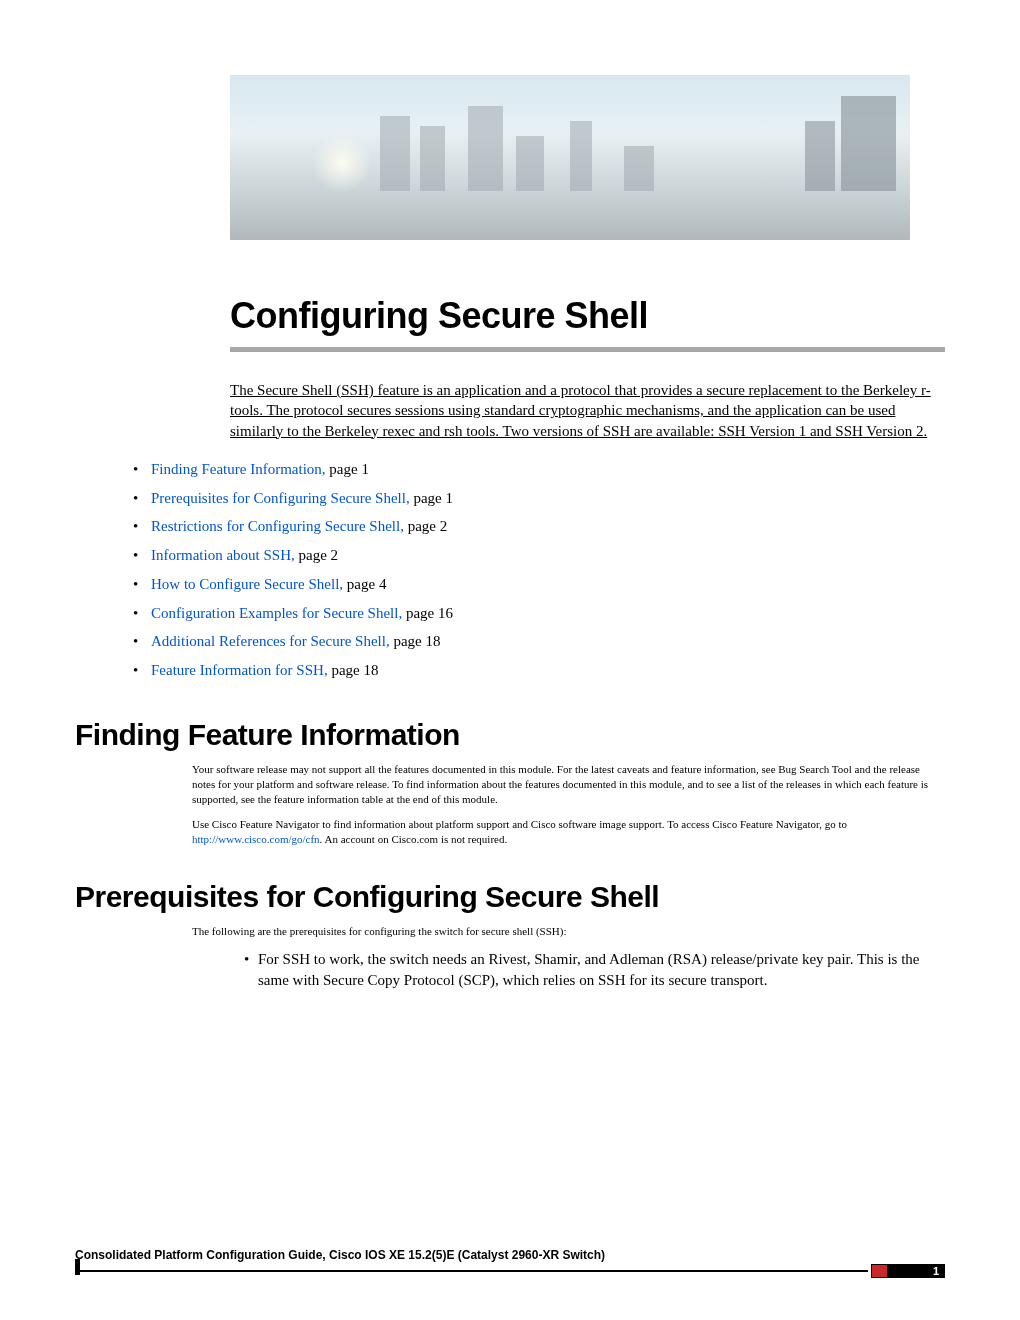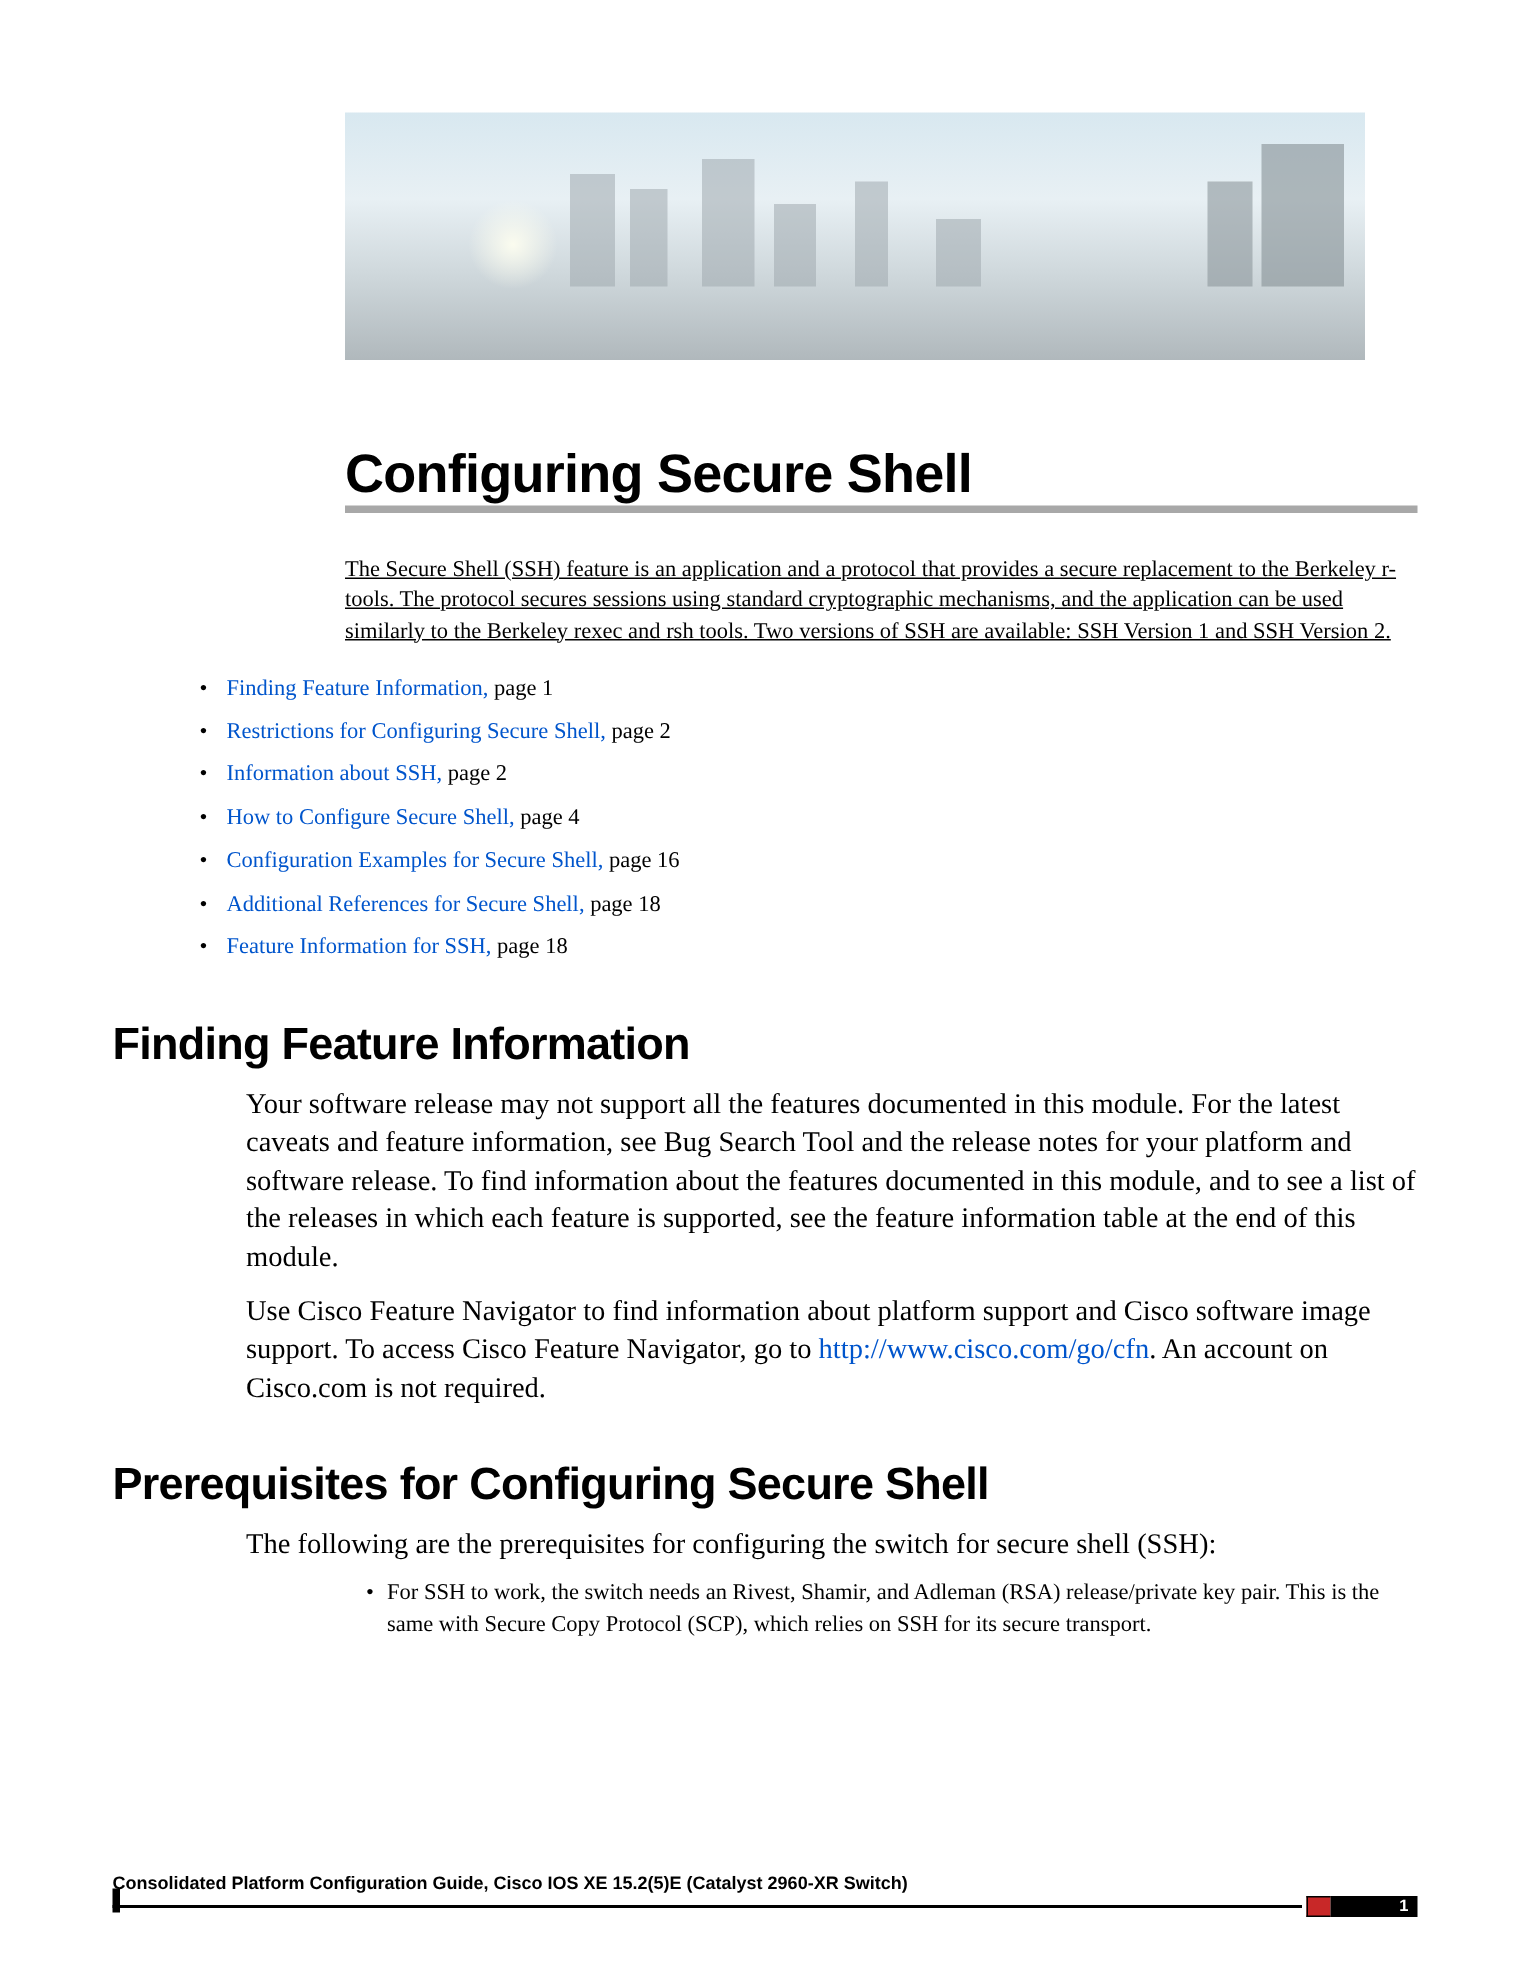--- a/index.html
+++ b/index.html
@@ -45,20 +45,21 @@
     .b4 { left: 42%; width: 28px; height: 55px; }
     .b5 { left: 50%; width: 22px; height: 70px; }
     .b6 { left: 58%; width: 30px; height: 45px; }
     .b7 { right: 2%; width: 55px; height: 95px; background: rgba(140,150,155,0.65); }
     .b8 { right: 11%; width: 30px; height: 70px; background: rgba(140,150,155,0.6); }
     .main-title {
       font-family: Arial, Helvetica, sans-serif;
       font-size: 36px;
       font-weight: 700;
       margin-left: 155px;
+      padding-bottom: 10px;
       border-bottom: 5px solid #a8a8a8;
       margin-bottom: 28px;
       letter-spacing: -0.5px;
     }
     .intro-text {
       margin-left: 155px;
       font-size: 15px;
       line-height: 1.35;
       margin-bottom: 18px;
       text-decoration: underline;
@@ -83,22 +84,22 @@
     .toc a { color: #0055cc; text-decoration: none; }
     .toc .page-ref { color: #000; }
     .section-title {
       font-family: Arial, Helvetica, sans-serif;
       font-size: 30px;
       font-weight: 700;
       margin-bottom: 10px;
       letter-spacing: -0.5px;
     }
     .body-text {
-      margin-left: 89px;
-      font-size: 19px;
+      margin-left: 117px;
+      font-size: 11px;
       line-height: 1.35;
       margin-bottom: 10px;
     }
     .body-text a { color: #0055cc; text-decoration: none; }
     .sub-list {
       margin-left: 183px;
       list-style: none;
       margin-top: 8px;
       margin-bottom: 20px;
     }
@@ -181,20 +182,21 @@
     <div class="building b7"></div>
     <div class="building b8"></div>
   </div>
 
   <h1 class="main-title">Configuring Secure Shell</h1>
 
   <p class="intro-text">The Secure Shell (SSH) feature is an application and a protocol that provides a secure replacement to the Berkeley r-tools. The protocol secures sessions using standard cryptographic mechanisms, and the application can be used similarly to the Berkeley rexec and rsh tools. Two versions of SSH are available: SSH Version 1 and SSH Version 2.</p>
 
   <ul class="toc">
     <li><a href="#"><span>Finding Feature Information,</span>  <span class="page-ref">page  1</span></a></li>
+    <li><a href="#"><span>Prerequisites for Configuring Secure Shell,</span>  <span class="page-ref">page  1</span></a></li>
     <li><a href="#"><span>Restrictions for Configuring Secure Shell,</span>  <span class="page-ref">page  2</span></a></li>
     <li><a href="#"><span>Information about SSH,</span>  <span class="page-ref">page  2</span></a></li>
     <li><a href="#"><span>How to Configure Secure Shell,</span>  <span class="page-ref">page  4</span></a></li>
     <li><a href="#"><span>Configuration Examples for Secure Shell,</span>  <span class="page-ref">page  16</span></a></li>
     <li><a href="#"><span>Additional References for Secure Shell,</span>  <span class="page-ref">page  18</span></a></li>
     <li><a href="#"><span>Feature Information for SSH,</span>  <span class="page-ref">page  18</span></a></li>
   </ul>
 
   <h2 class="section-title">Finding Feature Information</h2>
   <p class="body-text">Your software release may not support all the features documented in this module. For the latest caveats and feature information, see Bug Search Tool and the release notes for your platform and software release. To find information about the features documented in this module, and to see a list of the releases in which each feature is supported, see the feature information table at the end of this module.</p>

